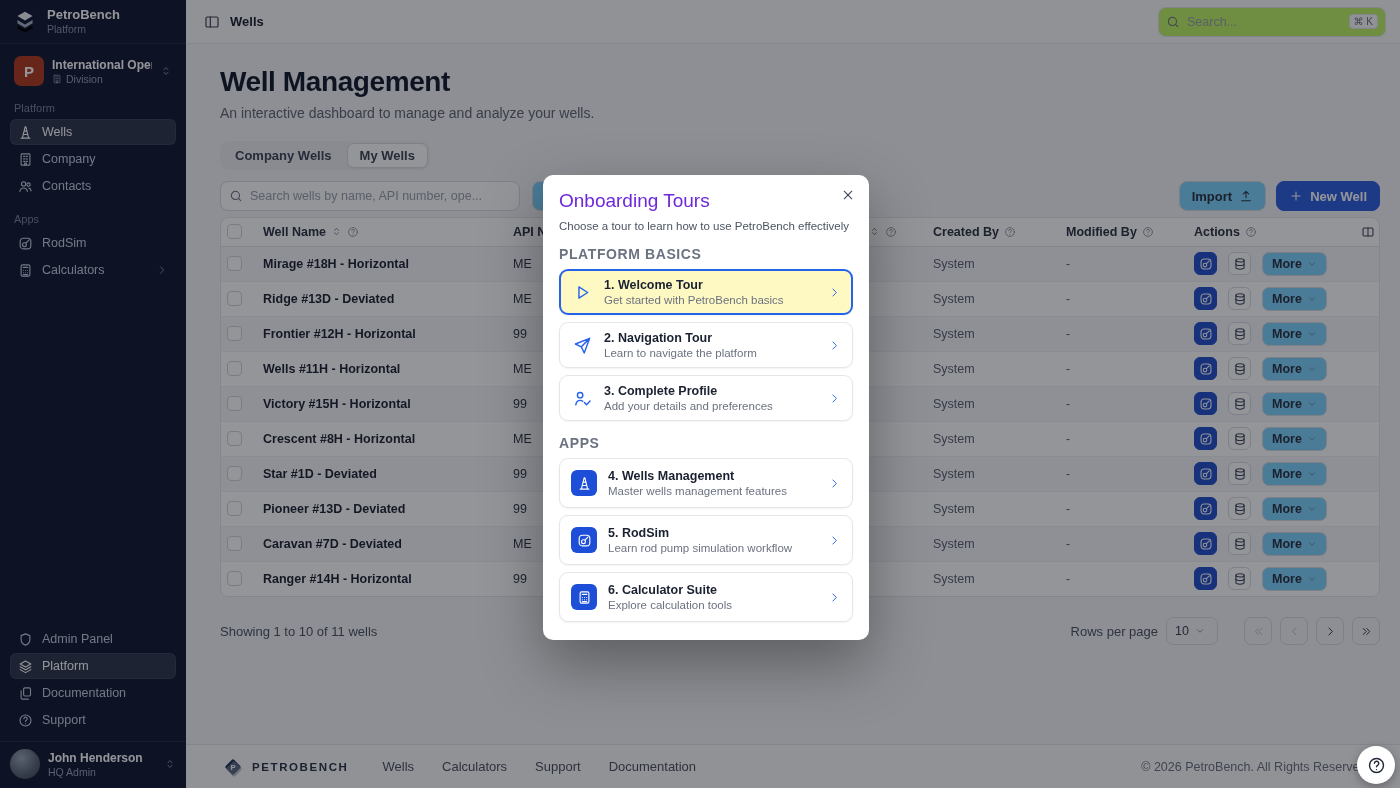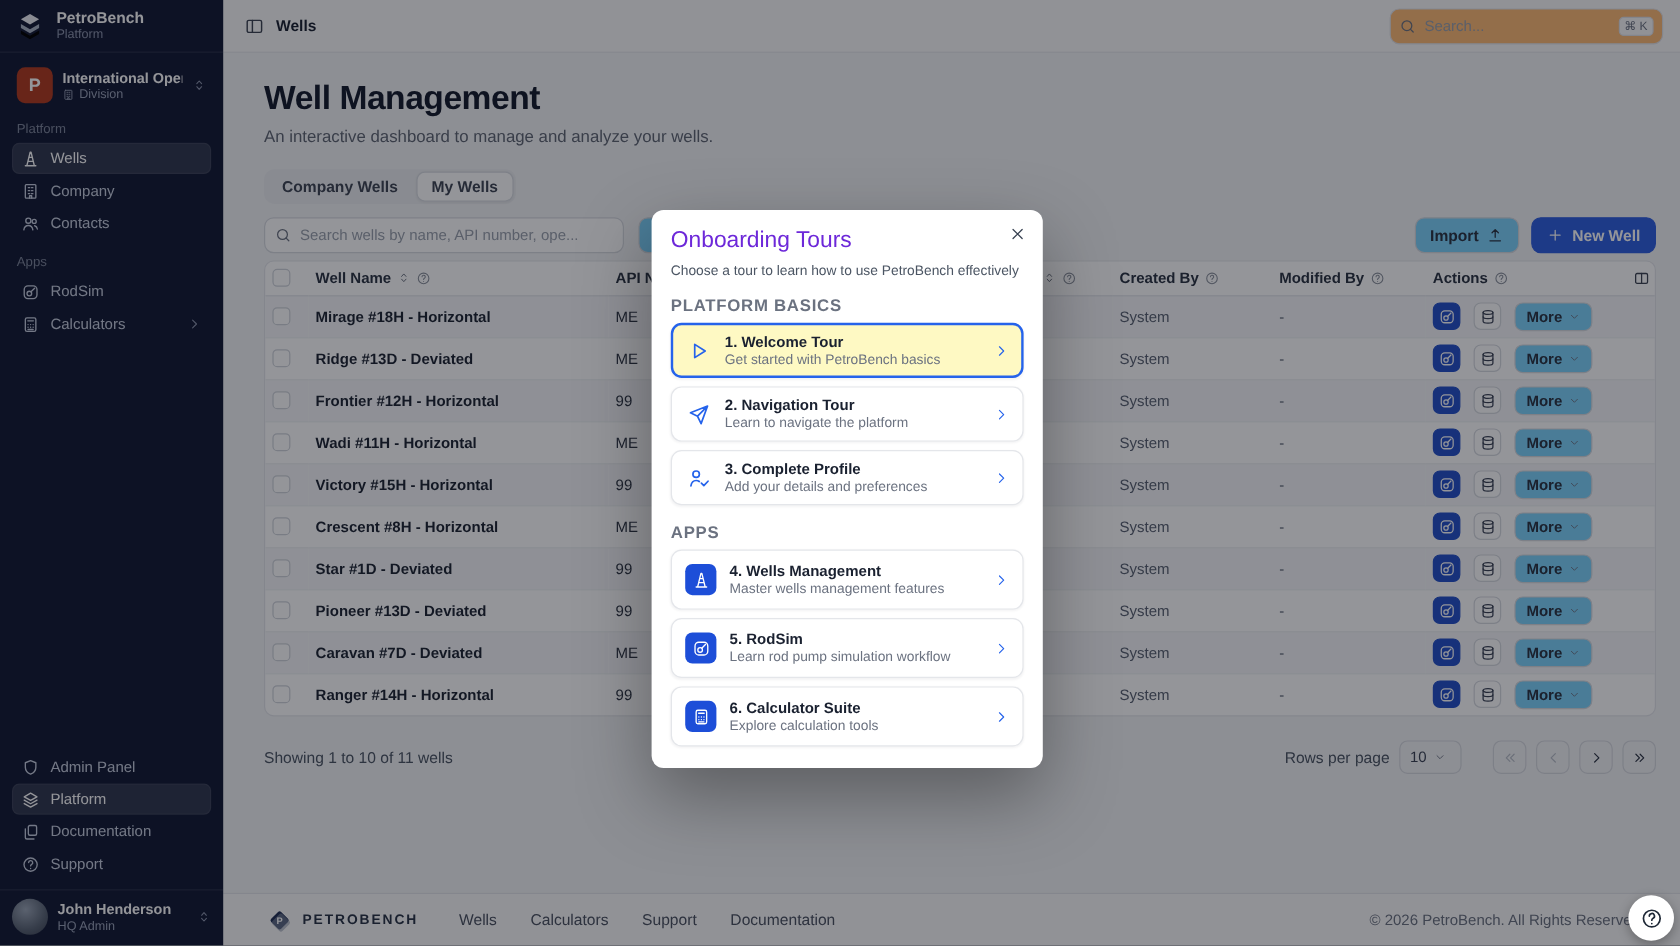--- a/index.html
+++ b/index.html
@@ -29,21 +29,21 @@
   .user-row{border-top:1px solid rgba(255,255,255,.09);margin-top:8px;padding:7px 10px 9px;display:flex;align-items:center;gap:8px;cursor:pointer}
   .avatar{width:30px;height:30px;border-radius:50%;background:radial-gradient(circle at 38% 30%,#9aa5b5,#5a6474 60%,#3a4150);flex-shrink:0}
   .user-name{font-size:12px;font-weight:700;color:#fff;white-space:nowrap}
   .user-role{font-size:10.5px;color:#98a0b6;margin-top:1px}
 
   
   .main{flex:1;display:flex;flex-direction:column;min-width:0}
   .topbar{height:44px;background:#fafafa;border-bottom:1px solid #e5e7eb;display:flex;align-items:center;gap:10px;padding:0 14px 0 18px;flex-shrink:0}
   .panel-ic{width:16px;height:16px;color:#3c4352;display:inline-flex;cursor:pointer;background:none;border:none}
   .crumb{font-size:13px;font-weight:600;color:#1a2130}
-  .search-global{margin-left:auto;width:228px;height:30px;border:1px solid #e1e3e9;border-radius:8px;background:#fdba74;display:flex;align-items:center;gap:7px;padding:0 7px}
+  .search-global{margin-left:auto;width:228px;height:30px;border:1px solid #e1e3e9;border-radius:8px;background:#bef264;display:flex;align-items:center;gap:7px;padding:0 7px}
   .search-global .i{width:14px;height:14px;color:#6b7280;flex-shrink:0}
   .search-global input{flex:1;min-width:0;border:none;outline:none;font-size:12.5px;color:#1a2130;background:transparent;font-family:inherit}
   .search-global input::placeholder,.well-search input::placeholder{color:#9aa1ad}
   .kbd{font-size:10px;color:#6b7280;border:1px solid #e1e3e9;background:#fafafa;border-radius:4px;padding:1px 4px;white-space:nowrap}
 
   .content{flex:1;padding:22px 20px 0 34px;min-height:0}
   .page-title{font-size:28px;font-weight:700;color:#151c2c;letter-spacing:-.4px}
   .page-sub{margin-top:7px;font-size:14px;color:#5f6673}
   .tabs{margin-top:20px;display:inline-flex;background:#eceef1;border-radius:9px;padding:2px;gap:2px}
   .tab{border:1px solid transparent;background:transparent;border-radius:7px;padding:4px 12px;font-size:13px;font-weight:600;color:#3f4654;cursor:pointer;font-family:inherit}
@@ -586,21 +586,21 @@
                           <path d="M6 9l6 6 6-6"></path>
                         </svg>
                       </span>
                   </button>
                 </div>
                 </td>
               </tr>
 
               <tr>
                 <td><span class="cb"></span></td>
-                <td class="cell-name">Wadi #11H - Horizontal</td>
+                <td class="cell-name">Wells #11H - Horizontal</td>
                 <td>ME</td>
                 <td></td>
                 <td class="cell-dim">System</td>
                 <td class="cell-dim">-</td>
                 <td colspan="2">
                   <div class="actions-cell">
                   <button class="icon-btn primary">
                       <span class="i">
                         <svg viewBox="0 0 24 24" fill="none" stroke="currentColor" stroke-width="1.8" stroke-linecap="round" stroke-linejoin="round">
                           <rect x="3.5" y="3.5" width="17" height="17" rx="5"></rect>

